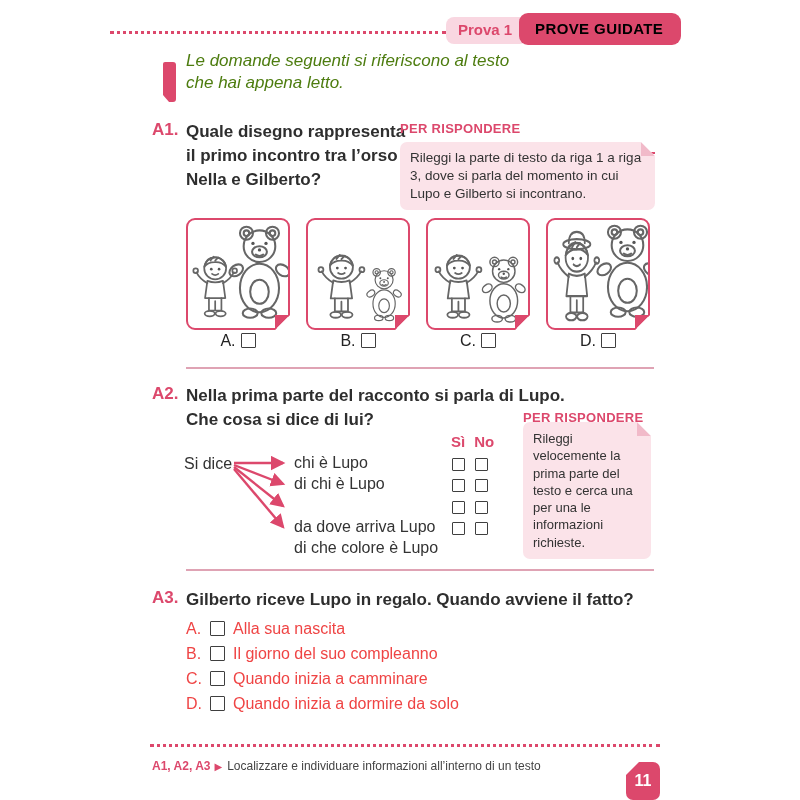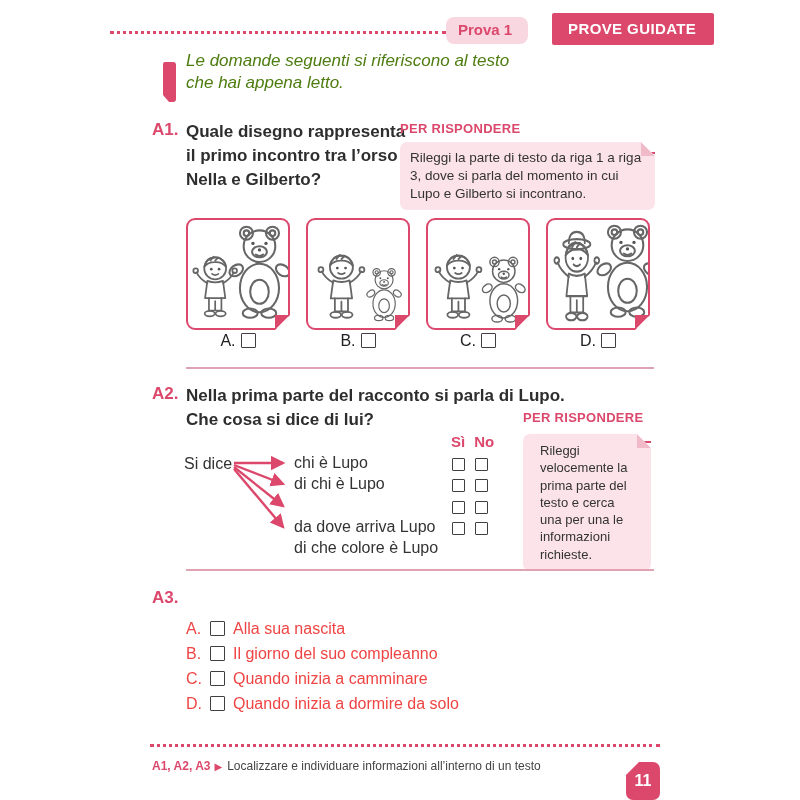--- a/index.html
+++ b/index.html
@@ -24,22 +24,22 @@
 
   
   .top-dotted{ left:110px; top:31px; width:336px; border-top:3px dotted var(--accent); }
   .prova-badge{
     left:446px; top:17px; height:27px; padding:4px 16px 0 12px;
     background:var(--badge-pink); border-radius:8px;
     color:var(--accent); font-weight:bold; font-size:15px;
   }
   .guide-badge{
     left:519px; top:13px; height:32px; padding:7px 18px 0 16px;
-    background:var(--accent); border-radius:2px;
-    color:#ffffff; font-weight:bold; font-size:15px; letter-spacing:.4px;margin-left:33px;
+    background:var(--accent); border-radius:9px;
+    color:#000000; font-weight:bold; font-size:15px; letter-spacing:.4px;
   }
 
   
   .intro-bar{
     left:163px; top:62px; width:13px; height:40px; background:var(--accent);
     border-radius:2px 3px 3px 6px;
     clip-path:polygon(0 0,100% 0,100% 100%,6px 100%,0 calc(100% - 7px));
   }
   .intro-text{
     left:186px; top:50px; width:330px;
@@ -84,21 +84,21 @@
 
   .divider{ height:1.6px; background:var(--divider-pink); width:468px; left:186px; }
   .divider-1{ top:367px; }
   .divider-2{ top:569px; }
 
   
   .a2-id{ left:152px; top:384px; }
   .a2-line1{ left:186px; top:384px; }
   .a2-line2{ left:186px; top:408px; }
   .a2-helper-title{ left:523px; top:410px; width:128px; }
-  .a2-helper-box{ left:523px; top:434px; width:128px; padding:8px 17px; font-size:13px; line-height:1.33; }
+  .a2-helper-box{ left:523px; top:422px; width:128px; padding:8px 10px; font-size:13px; line-height:1.33; }
   .sino-header{ left:451px; top:433px; font-size:15px; font-weight:bold; color:var(--accent); }
   .sino-header span{ display:inline-block; }
   .sino-no{ margin-left:9px; }
   .si-dice{ left:184px; top:455px; font-size:16px; color:#333; }
   .a2-item{ font-size:16px; color:#333; left:294px; }
   .a2-checks{ left:452px; }
   .a2-checks .checkbox{ margin-left:0; margin-right:10px; }
   .row-0{ top:454px; } .row-1{ top:475px; } .row-2{ top:519px;margin-top:20px; } .row-3{ top:518px; }
   .rowc-0{ top:455px; } .rowc-1{ top:476px; } .rowc-2{ top:498px; } .rowc-3{ top:519px; }
   .arrows-svg{ left:233px; top:451px; }
@@ -292,20 +292,21 @@
   <div class="abs a2-checks rowc-2">
     <span class="checkbox small"></span><span class="checkbox small"></span>
   </div>
   <div class="abs a2-checks rowc-3">
     <span class="checkbox small"></span><span class="checkbox small"></span>
   </div>
 
   <div class="abs divider divider-2"></div>
 
   <div class="abs q-id a3-id">A3.</div>
+  <div class="abs q-text a3-text">Gilberto riceve Lupo in regalo. Quando avviene il fatto?</div>
 
   <div class="abs a3-option a3-row-0">
     <span class="opt-label">A.</span><span class="checkbox"></span><span>Alla sua nascita</span>
   </div>
   <div class="abs a3-option a3-row-1">
     <span class="opt-label">B.</span><span class="checkbox"></span><span>Il giorno del suo compleanno</span>
   </div>
   <div class="abs a3-option a3-row-3">
     <span class="opt-label">D.</span><span class="checkbox"></span><span>Quando inizia a dormire da solo</span>
   </div>

